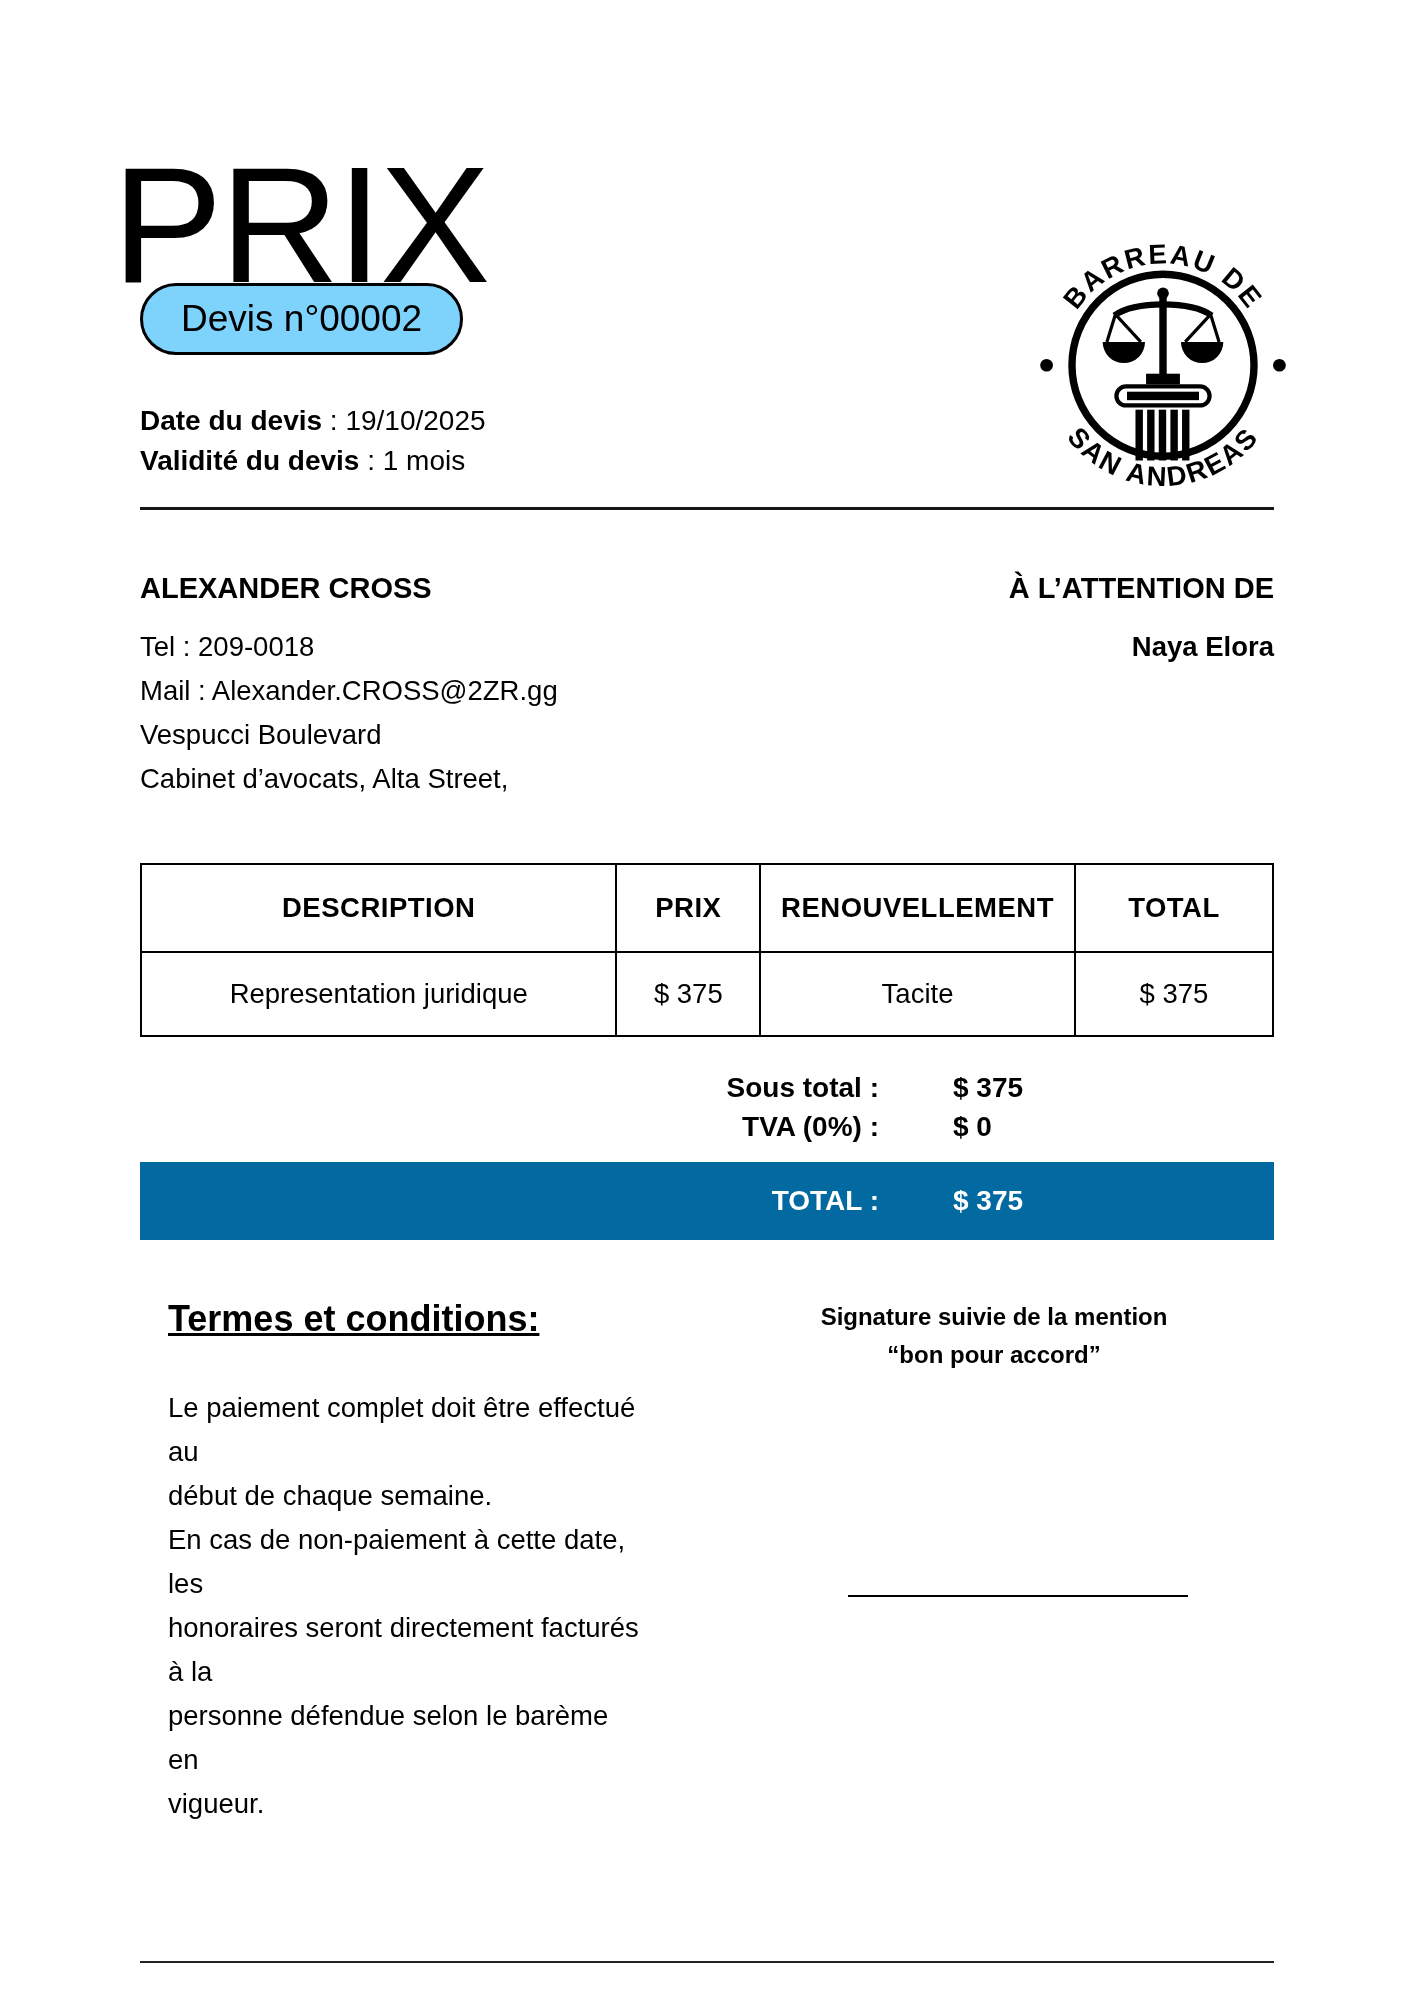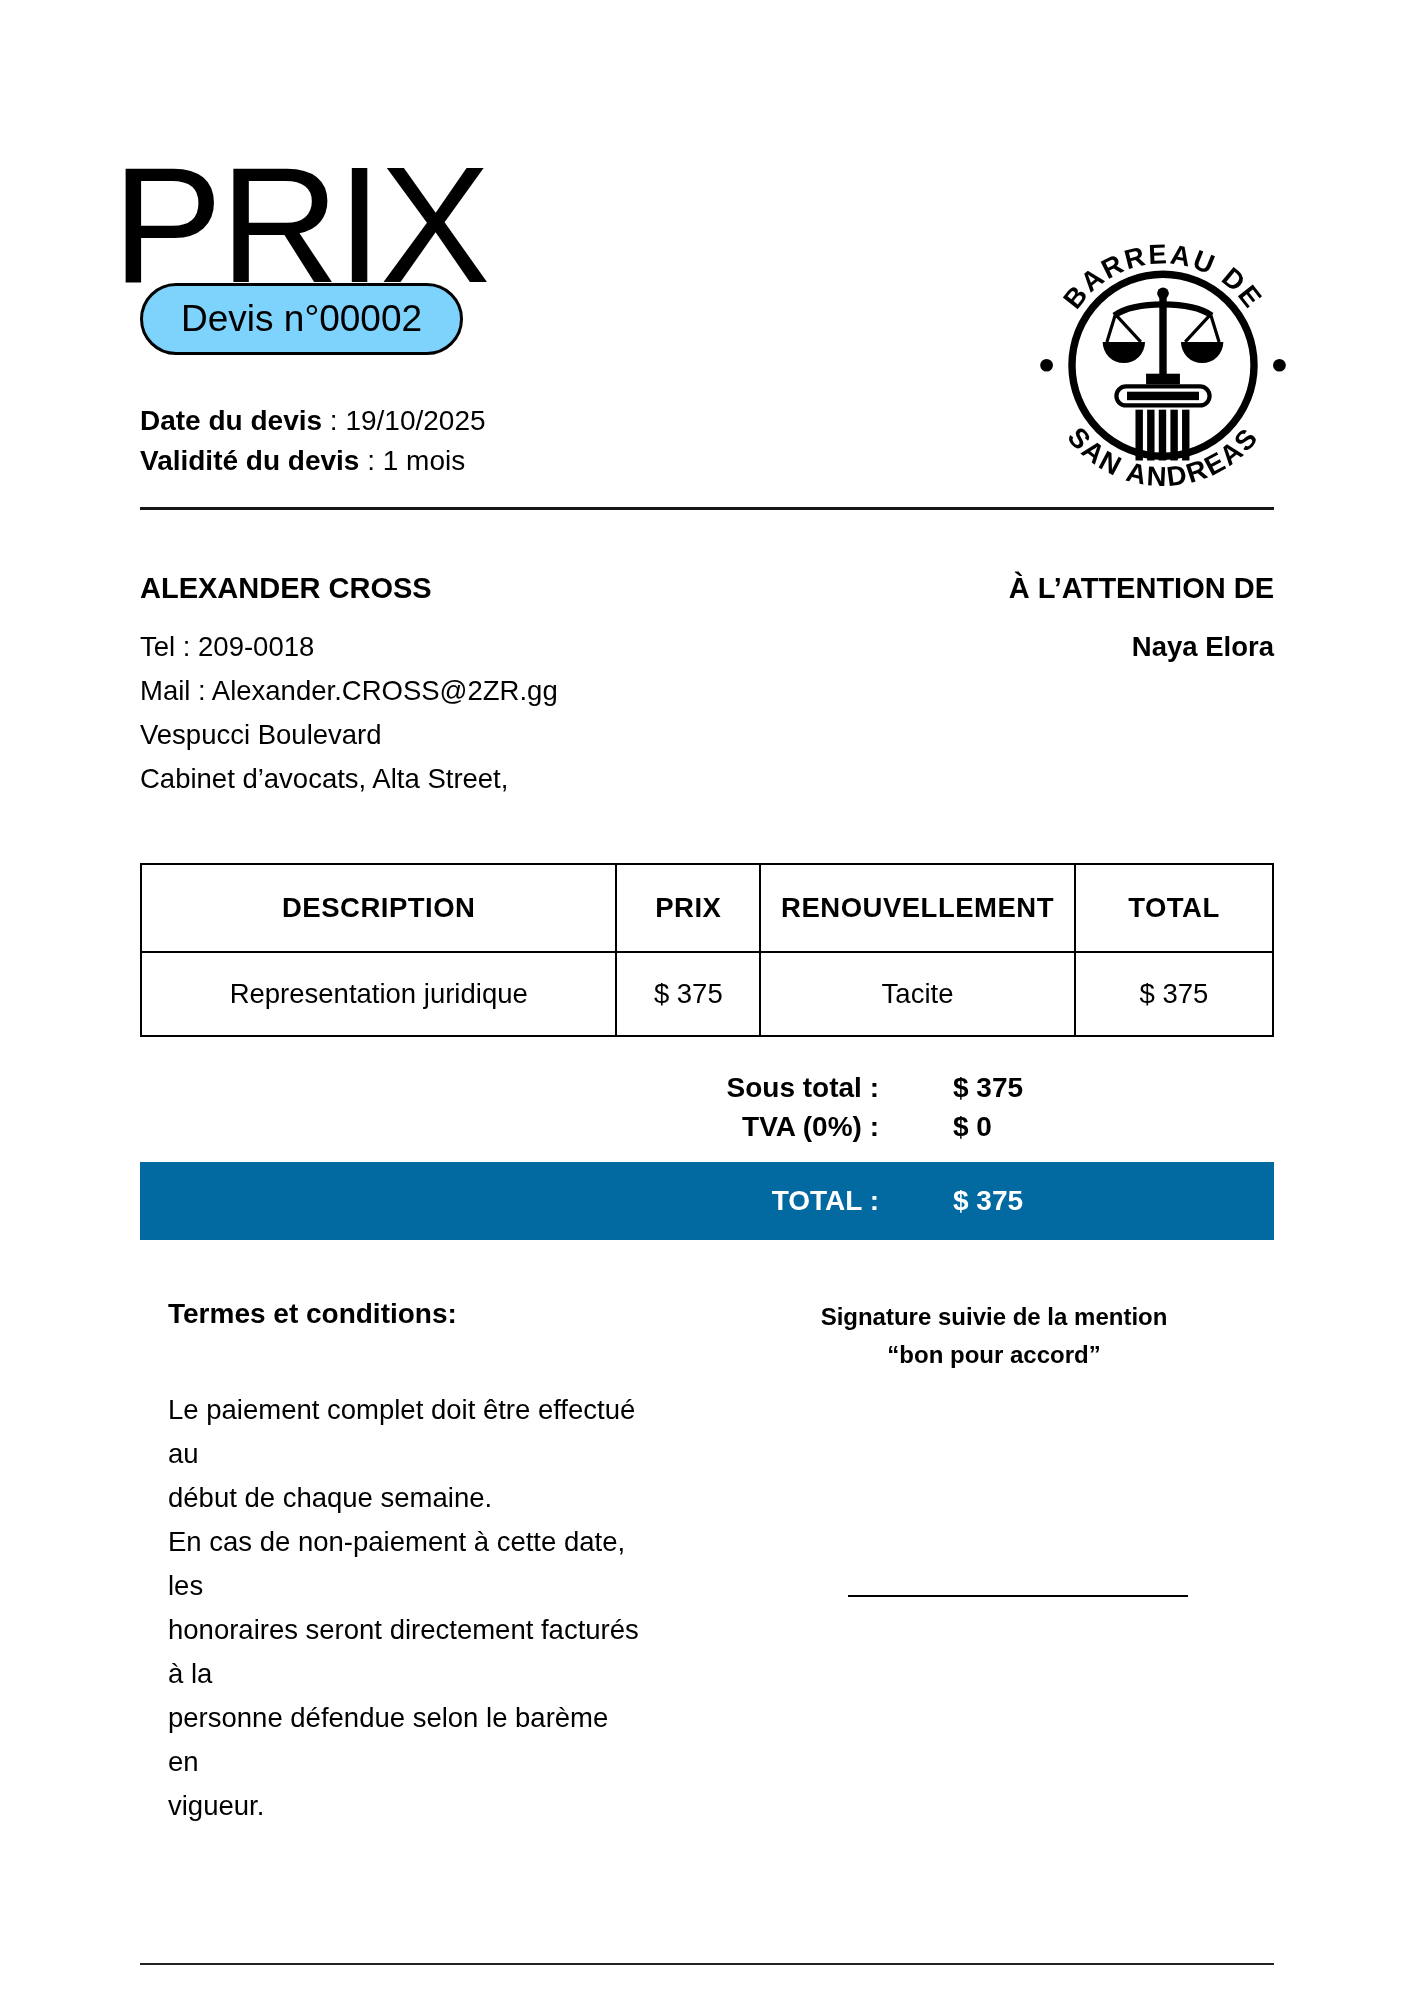--- a/index.html
+++ b/index.html
@@ -57,21 +57,21 @@
   .tot-label { width:739px; text-align:right; }
   .tot-value { margin-left:74px; }
   .total-bar {
     margin-top:20px; height:78px; background:#0369a1; color:#fff;
     display:flex; align-items:center; font-weight:bold; font-size:28px;
   }
 
   
   .bottom { display:flex; justify-content:space-between; margin-top:58px; }
   .terms { width:478px; margin-left:28px; }
-  .terms-h { font-size:28px; font-weight:bold; margin-bottom:58px; }
+  .terms-h { font-size:36px; font-weight:bold; margin-bottom:46px;text-decoration:underline; }
   .terms-p { font-size:27.5px; line-height:44px; white-space:pre-line; }
   .sig { width:480px; margin-right:40px; text-align:center; }
   .sig-caption { font-weight:bold; font-size:24px; line-height:38px; }
   .sig-line { width:340px; border-bottom:2.5px solid #000; margin:221px 46px 0 auto; }
 
   
   .footer-rule { border:none; border-top:2.5px solid #222; margin-top:135px; }
   .footer-msg { margin-top:42px; text-align:center; font-size:31px; }
   .footer-msg span { display:inline-block; transform:scaleX(.85); letter-spacing:.5px; }
 </style>

